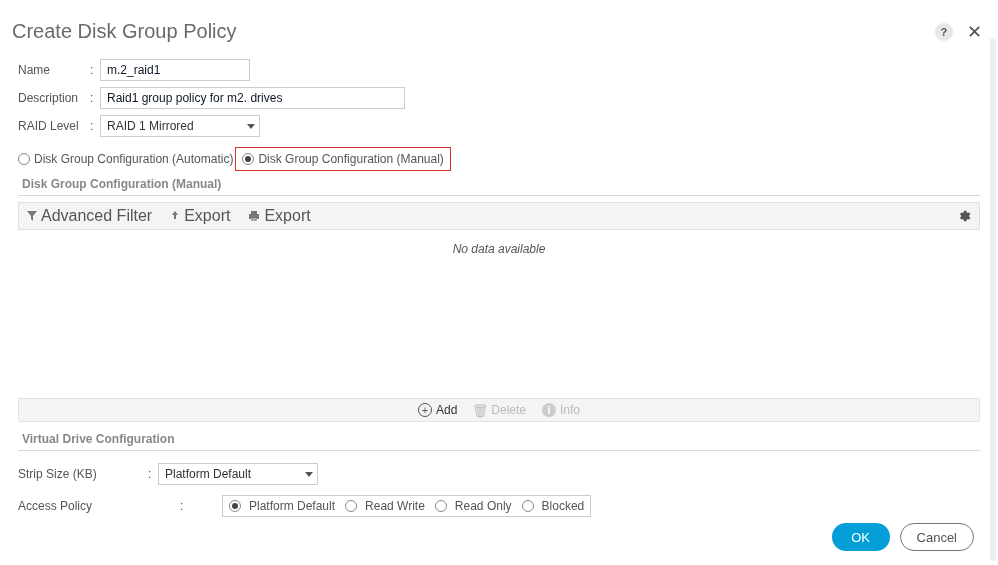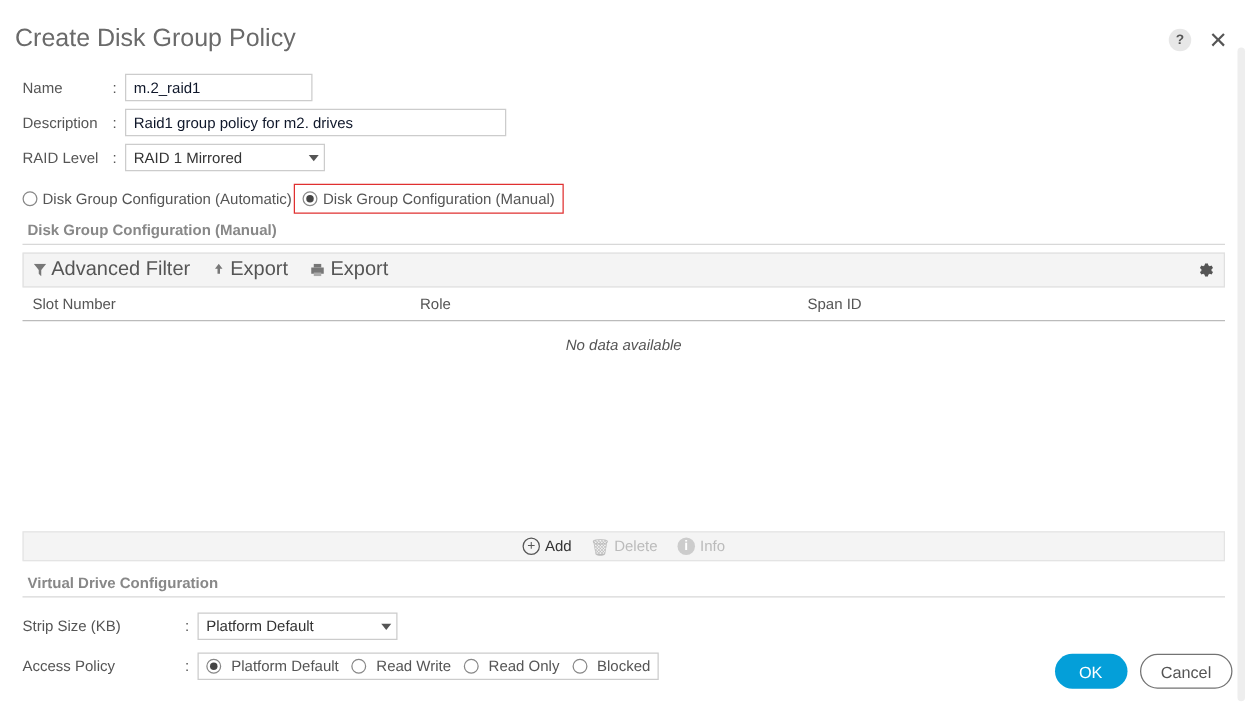--- a/index.html
+++ b/index.html
@@ -179,21 +179,21 @@
   .vd-select { width:160px; }
   .radio-group-inline {
     display:flex; align-items:center;
     border:1px solid #ccc;
     padding:3px 6px;
     gap:10px;
   }
   .radio-group-inline .radio-item { gap:4px; }
   .footer {
     position:absolute;
-    right:12px;
+    right:24px;
     bottom:14px;
     display:flex;
     gap:10px;
   }
   .btn {
     min-width:58px;
     height:28px;
     border-radius:14px;
     display:flex;align-items:center;justify-content:center;
     font-size:13px;
@@ -275,25 +275,20 @@
       <span>Export</span>
     </div>
     <div class="spacer"></div>
     <div class="gear">
       <svg width="14" height="14" viewBox="0 0 24 24" fill="#555">
           <path d="M12 8a4 4 0 100 8 4 4 0 000-8zm9 4a7 7 0 00-.1-1.2l2.1-1.6-2-3.4-2.5 1a7 7 0 00-2-1.2L16 3h-4l-.5 2.6a7 7 0 00-2 1.2l-2.5-1-2 3.4 2.1 1.6A7 7 0 007 12c0 .4 0 .8.1 1.2L5 14.8l2 3.4 2.5-1c.6.5 1.3.9 2 1.2L12 21h4l.5-2.6c.7-.3 1.4-.7 2-1.2l2.5 1 2-3.4-2.1-1.6c.1-.4.1-.8.1-1.2z"></path>
         </svg>
     </div>
   </div>
 
-  <div class="table-head-row">
-    <div class="col-slot">Slot Number</div>
-    <div class="col-role">Role</div>
-    <div class="col-span">Span ID</div>
-  </div>
 
   <div class="no-data">No data available</div>
 
   <div class="spacer-block"></div>
 
   <div class="action-bar">
     <div class="aitem enabled">
       <div class="plus-circle">+</div>
       <span>Add</span>
     </div>
@@ -312,21 +307,21 @@
 
   <div class="form-row strip" style="margin-top:12px;">
     <span class="label">Strip Size (KB)</span>
     <span class="colon">:</span>
     <div class="select-wrap vd-select">
       <span>Platform Default</span>
       <div class="caret"></div>
     </div>
   </div>
 
-  <div class="form-row access" style="margin-top:10px;">
+  <div class="form-row access" style="margin-top:10px;gap:32px;">
     <span class="label">Access Policy</span>
     <span class="colon">:</span>
     <div class="radio-group-inline">
       <div class="radio-item">
         <div class="radio checked"></div>
         <span>Platform Default</span>
       </div>
       <div class="radio-item">
         <div class="radio"></div>
         <span>Read Write</span>

